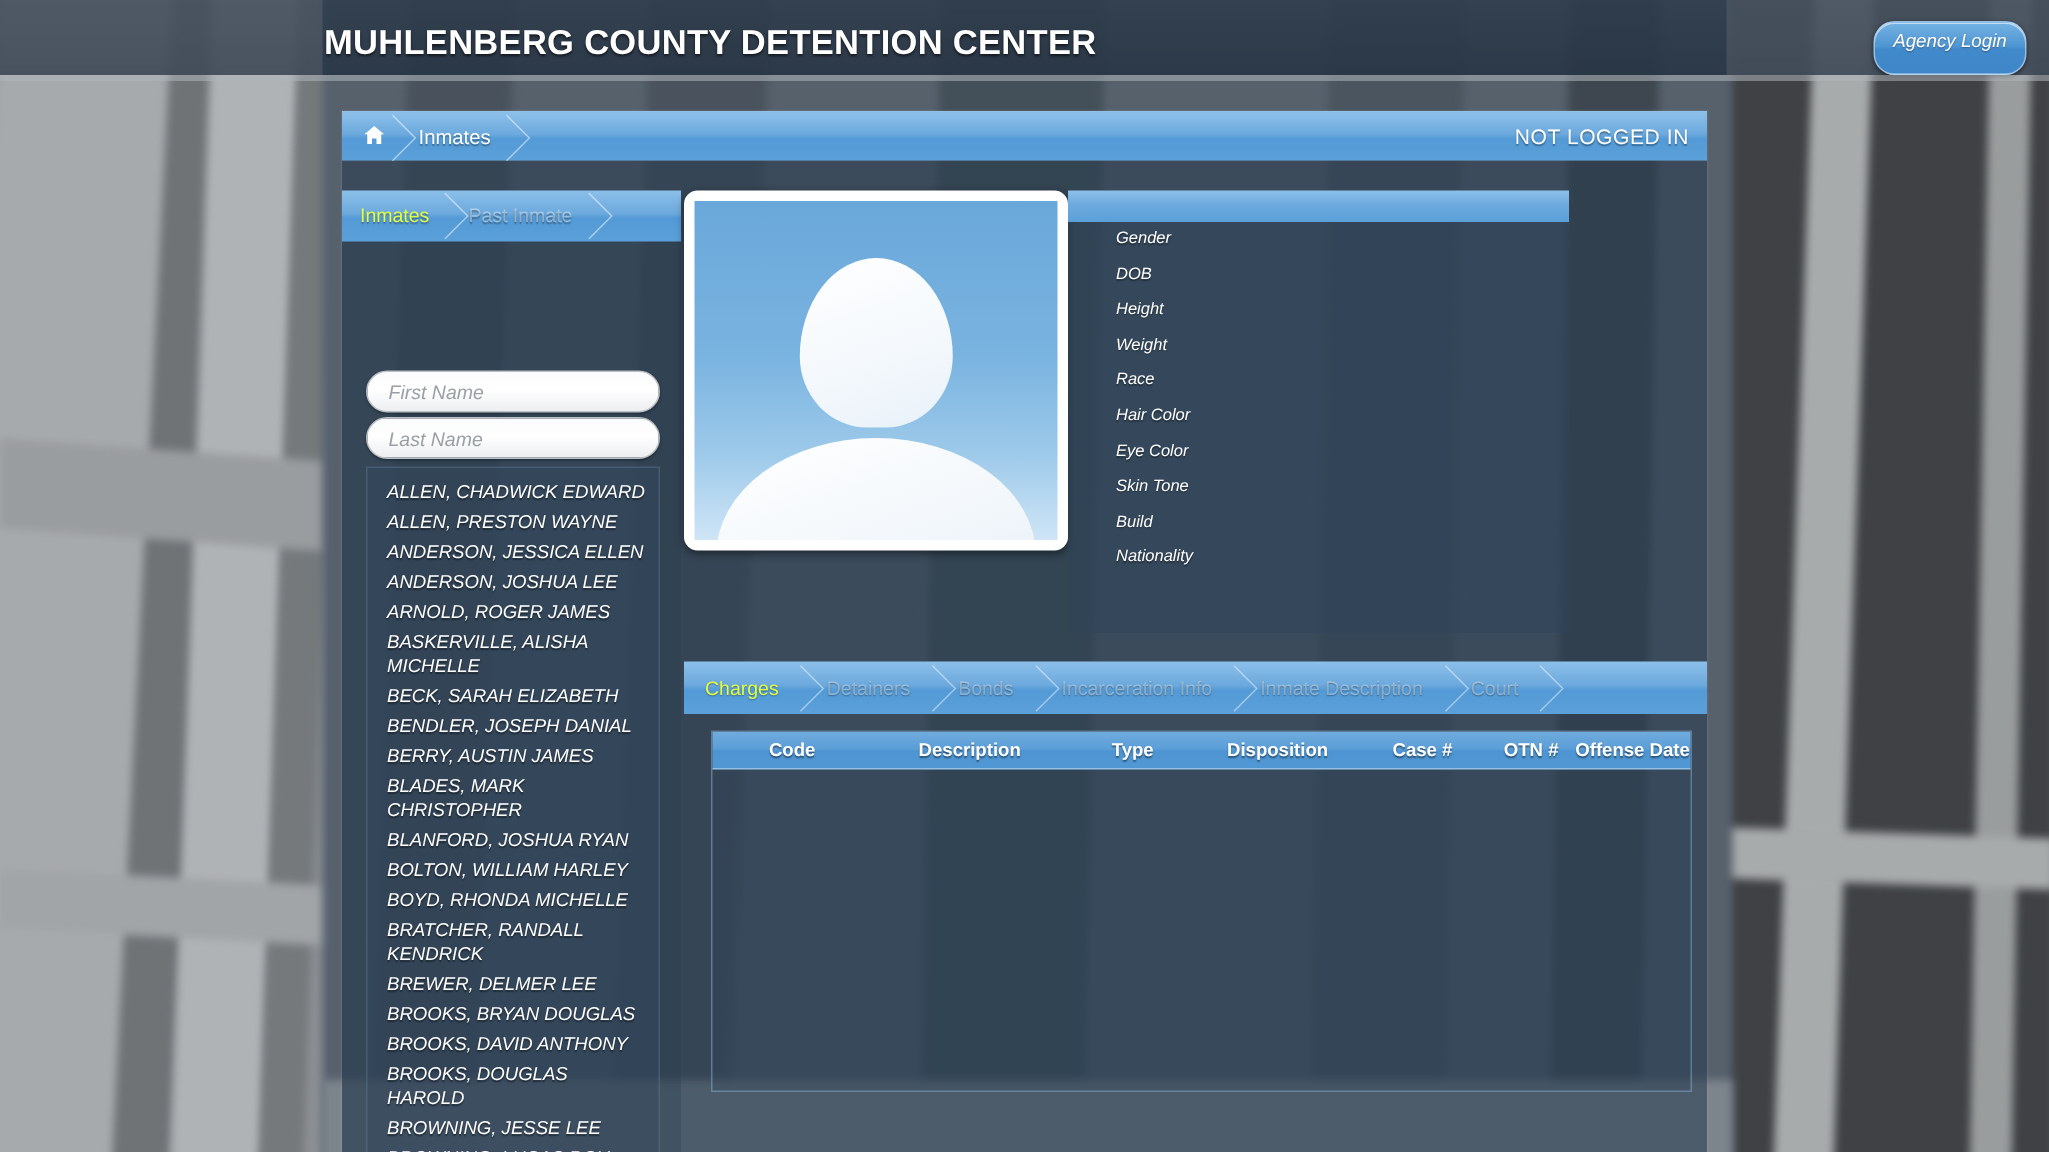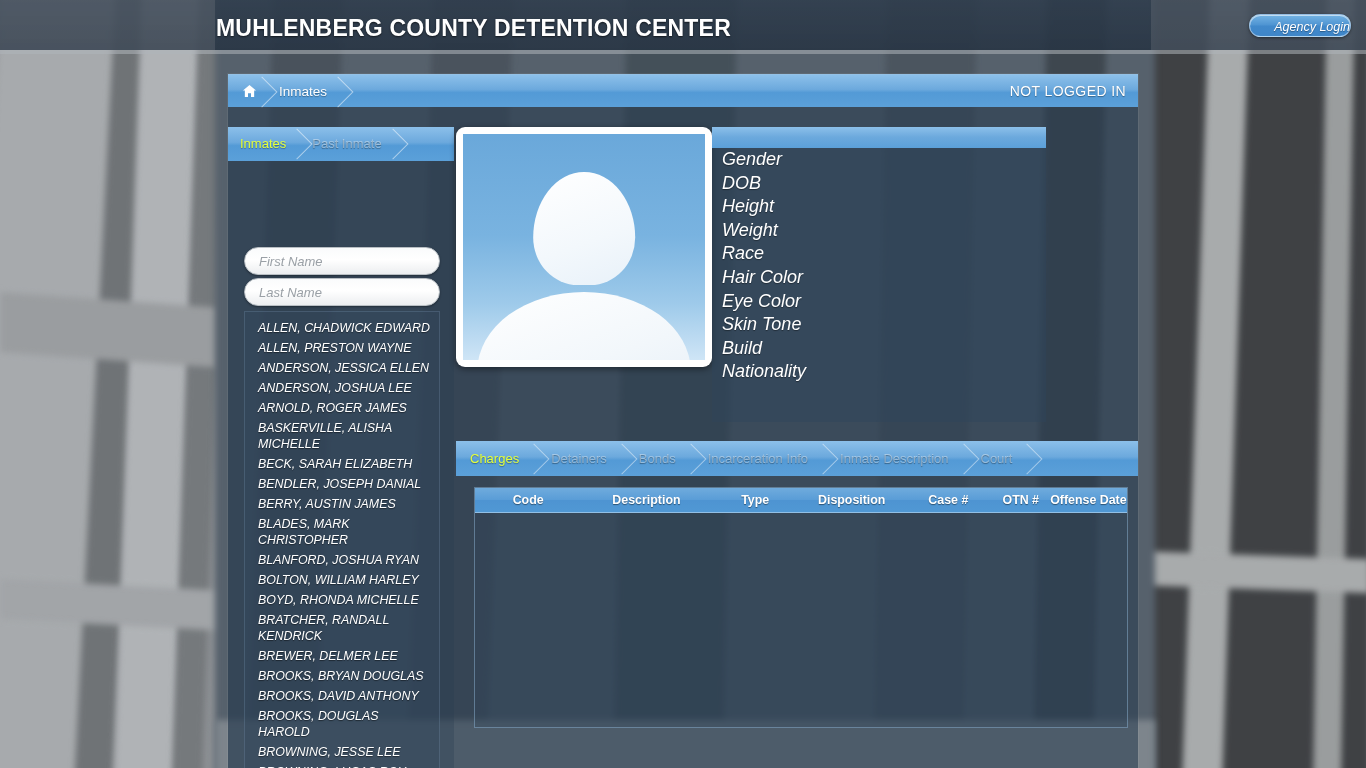--- a/index.html
+++ b/index.html
@@ -46,30 +46,30 @@
     font-weight: bold;
     color: #ffffff;
     letter-spacing: .2px;
     text-shadow: 0 1px 2px rgba(0,0,0,.6);
     white-space: nowrap;
   }
 
   #agency-login {
     position: absolute;
     right: 15px; top: 14px;
-    width: 102px; height: 23px;
+    width: 102px; height: 36px;
     border-radius: 14px;
     background: linear-gradient(180deg,#74b3e3 0%,#4e94d2 48%,#4189cb 52%,#3f86c8 100%);
     border: 1px solid rgba(255,255,255,.45);
     box-shadow: inset 0 1px 0 rgba(255,255,255,.55), 0 1px 3px rgba(0,0,0,.45);
     color: #fff;
     font-style: italic;
     font-size: 12.5px;
     line-height: 25px;
-    text-align: right;
+    text-align: center;
     cursor: pointer;
     text-shadow: 0 1px 1px rgba(0,0,0,.35);
   }
 
   #masthead-underline {
     position: absolute;
     left: 0; top: 50px; width: 1366px; height: 4px;
     background: rgba(175,180,185,.55);
   }
 
@@ -242,23 +242,23 @@
   }
   #detail-panel {
     position: absolute;
     left: 484px; top: 74px;
     width: 334px; height: 274px;
     background: rgba(47,69,91,.45);
   }
   .detail-row {
     height: 23.6px;
     line-height: 23.6px;
-    padding-left: 10px;
+    padding-left: 32px;
     color: #ffffff;
-    font-size: 18px;
+    font-size: 11px;
     font-style: italic;
     text-shadow: 0 1px 1px rgba(0,0,0,.4);
   }
 
   
   #bottom-tabs {
     position: absolute;
     left: 228px; top: 367px;
     width: 682px; height: 35px;
     background: linear-gradient(180deg,#8cc0ea 0%,#6ca9dd 45%,#539ad6 55%,#5ba0d9 100%);

